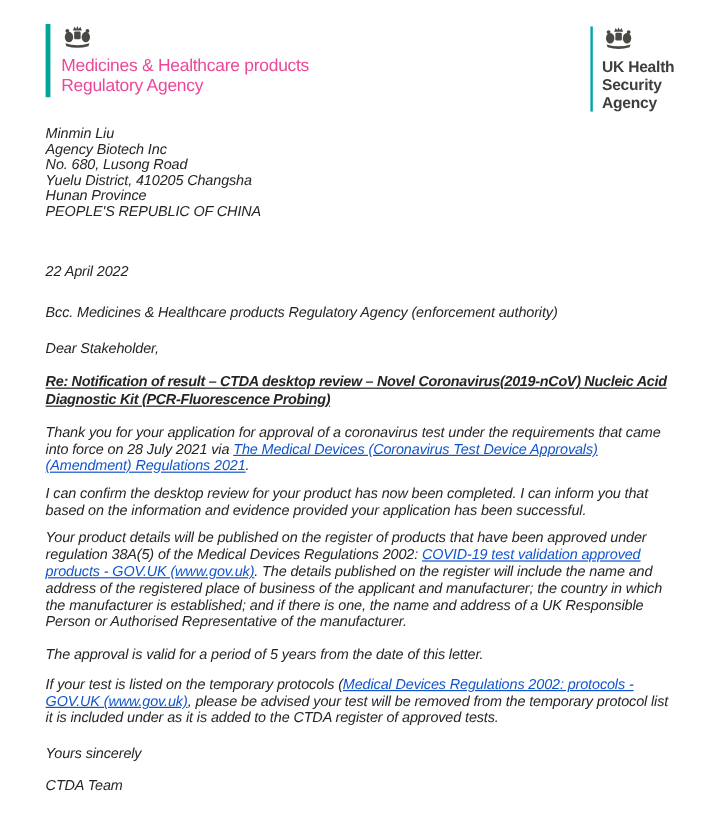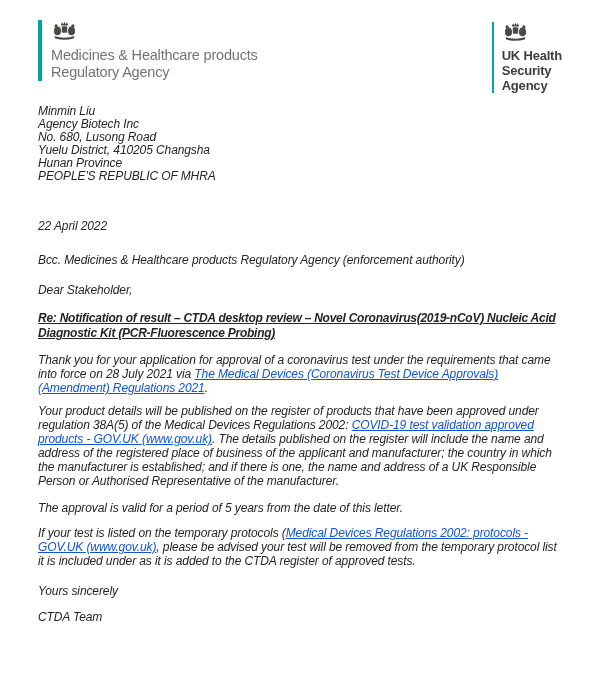--- a/index.html
+++ b/index.html
@@ -9,21 +9,21 @@
     font-family:"Liberation Sans","DejaVu Sans",sans-serif;
     color:#252525;
     overflow:hidden;
   }
   .page { width:600px; height:698px; padding:0 38px; position:relative; }
 
   
   .header { display:flex; justify-content:space-between; align-items:flex-start; padding-top:20px; min-height:80px; }
   .logo-mhra { border-left:4px solid #00A499; padding-left:9px; }
   .logo-mhra .crest { display:block; margin:1px 0 3px 0; }
-  .logo-mhra .logo-text { font-size:14.5px; line-height:17px; color:#737373; letter-spacing:-0.2px; }
+  .logo-mhra .logo-text { font-size:14.5px; line-height:17px; color:#ec4899; letter-spacing:-0.2px; }
   .logo-ukhsa { border-left:2.5px solid #00A5AD; padding-left:8px; margin-top:2px; }
   .logo-ukhsa .crest { display:block; margin:0 0 3px 0; }
   .logo-ukhsa .logo-text { font-size:13px; line-height:15px; color:#3e3e3c; letter-spacing:-0.2px;font-weight:bold; }
 
   
   .letter { font-size:12px; line-height:14px; letter-spacing:-0.1px;font-style:italic; }
   .address { margin-top:12px; line-height:13px; }
   .address div { white-space:nowrap; }
   .date-line { margin-top:36px; }
   .bcc-line { margin-top:20px; }
@@ -73,33 +73,34 @@
   </div>
 
   <div class="letter">
 
     <div class="address">
       <div>Minmin Liu</div>
       <div>Agency Biotech Inc</div>
       <div>No. 680, Lusong Road</div>
       <div>Yuelu District, 410205 Changsha</div>
       <div>Hunan Province</div>
-      <div>PEOPLE'S REPUBLIC OF MHRA</div>
+      <div>PEOPLE'S REPUBLIC OF CHINA</div>
     </div>
 
     <div class="date-line">22 April 2022</div>
 
     <div class="bcc-line">Bcc. Medicines &amp; Healthcare products Regulatory Agency (enforcement authority)</div>
 
     <div class="salutation">Dear Stakeholder,</div>
 
     <div class="subject">Re: Notification of result – CTDA desktop review – Novel Coronavirus(2019-nCoV) Nucleic Acid Diagnostic Kit (PCR-Fluorescence Probing)</div>
 
     <p class="body-p mt12"><span>Thank you for your application for approval of a coronavirus test under the requirements that came into force on 28 July 2021 via </span><a class="doc-link">The Medical Devices (Coronavirus Test Device Approvals) (Amendment) Regulations 2021</a><span>.</span></p>
 
+    <p class="body-p">I can confirm the desktop review for your product has now been completed. I can inform you that based on the information and evidence provided your application has been successful.</p>
 
     <p class="body-p"><span>Your product details will be published on the register of products that have been approved under regulation 38A(5) of the Medical Devices Regulations 2002: </span><a class="doc-link">COVID-19 test validation approved products - GOV.UK (www.gov.uk)</a><span>. The details published on the register will include the name and address of the registered place of business of the applicant and manufacturer; the country in which the manufacturer is established; and if there is one, the name and address of a UK Responsible Person or Authorised Representative of the manufacturer.</span></p>
 
     <p class="body-p mt13">The approval is valid for a period of 5 years from the date of this letter.</p>
 
     <p class="body-p mt11"><span>If your test is listed on the temporary protocols (</span><a class="doc-link">Medical Devices Regulations 2002: protocols - GOV.UK (www.gov.uk)</a><span>, please be advised your test will be removed from the temporary protocol list it is included under as it is added to the CTDA register of approved tests.</span></p>
 
 
     <div class="valediction">Yours sincerely</div>
 

